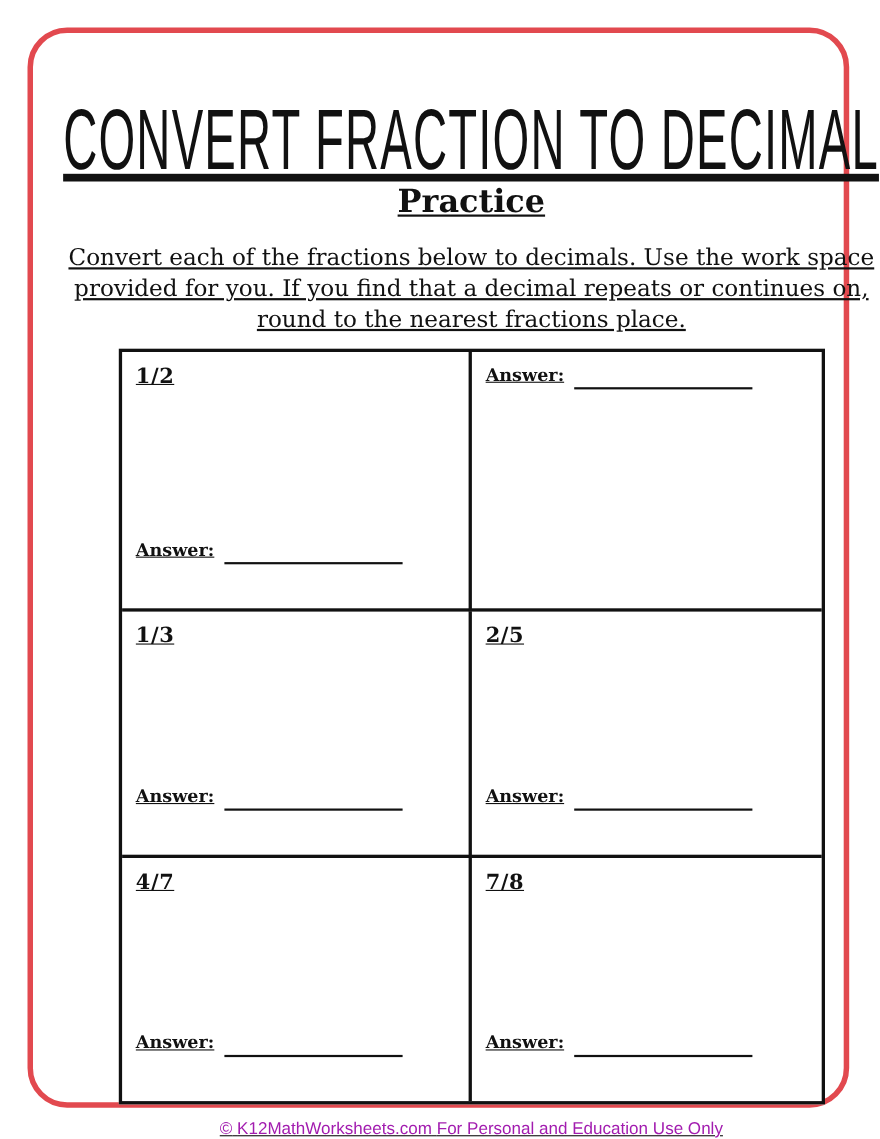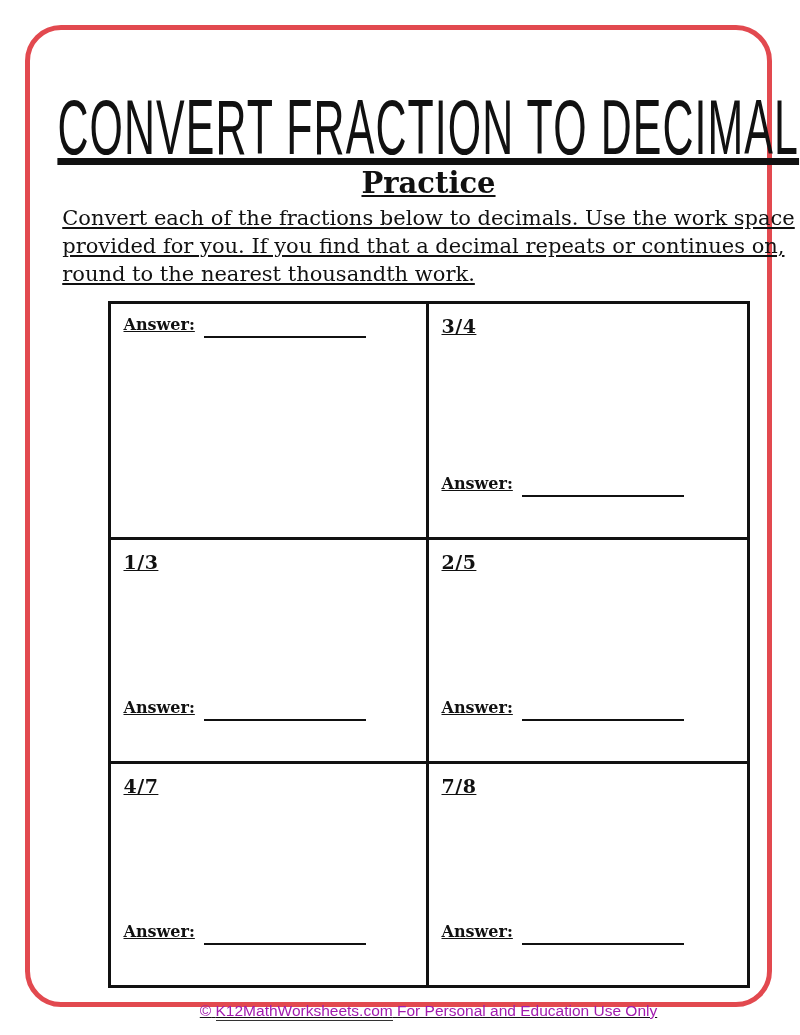--- a/index.html
+++ b/index.html
@@ -46,21 +46,22 @@
     color: #111111;
   }
   .subtitle {
     margin-top: 0px;
     font-size: 29px;
     font-weight: bold;
     line-height: 34px;
     text-align: center;
   }
   .instructions {
-    margin-top: 4px;
+    margin-top: 20px;
+    text-align: center;
     font-size: 21px;
     line-height: 28px;
   }
   .instr-line { white-space: nowrap; }
   .grid {
     margin-top: 13px;
     display: grid;
     grid-template-columns: 318px 318px;
     grid-template-rows: 236px 224px 221px;
     border: 3px solid #111111;
@@ -118,34 +119,34 @@
   <div class="border-frame">
     <div class="content">
 
       <div class="title">CONVERT FRACTION TO DECIMAL</div>
 
       <div class="subtitle">Practice</div>
 
       <div class="instructions">
         <div class="instr-line">Convert each of the fractions below to decimals. Use the work space</div>
         <div class="instr-line">provided for you. If you find that a decimal repeats or continues on,</div>
-        <div class="instr-line">round to the nearest thousandth work.</div>
+        <div class="instr-line">round to the nearest fractions place.</div>
       </div>
 
       <div class="grid">
 
         <div class="cell">
+          <div class="fraction">1/2</div>
           <div class="answer-row">
             <span class="answer-label">Answer:</span>
             <span class="answer-line"></span>
           </div>
         </div>
 
         <div class="cell">
-          <div class="fraction">3/4</div>
           <div class="answer-row">
             <span class="answer-label">Answer:</span>
             <span class="answer-line"></span>
           </div>
         </div>
 
         <div class="cell">
           <div class="fraction">1/3</div>
           <div class="answer-row">
             <span class="answer-label">Answer:</span>

